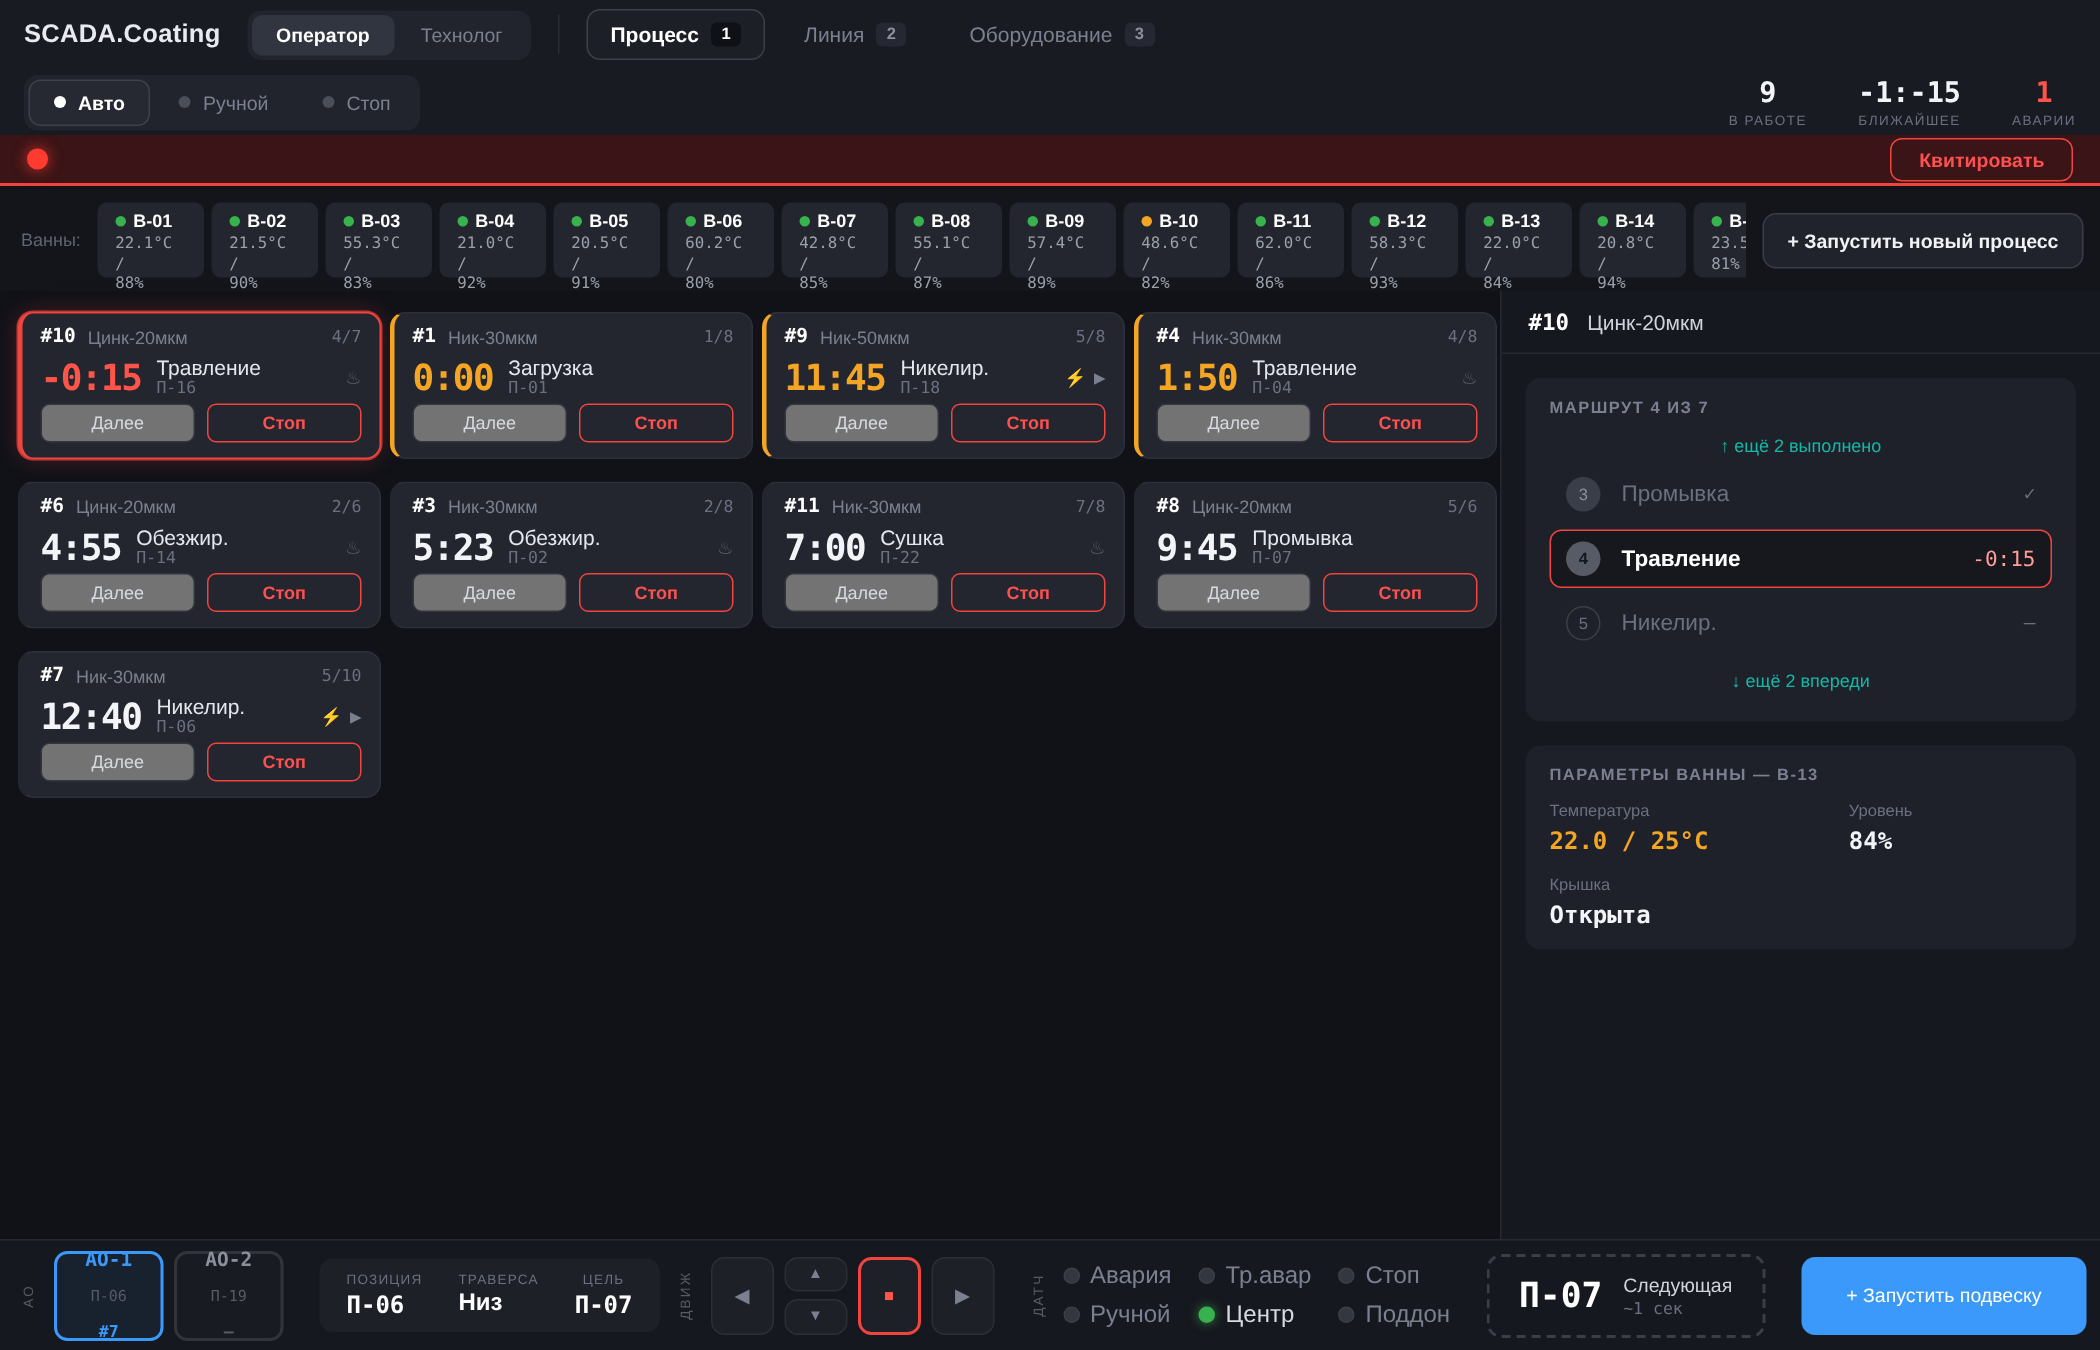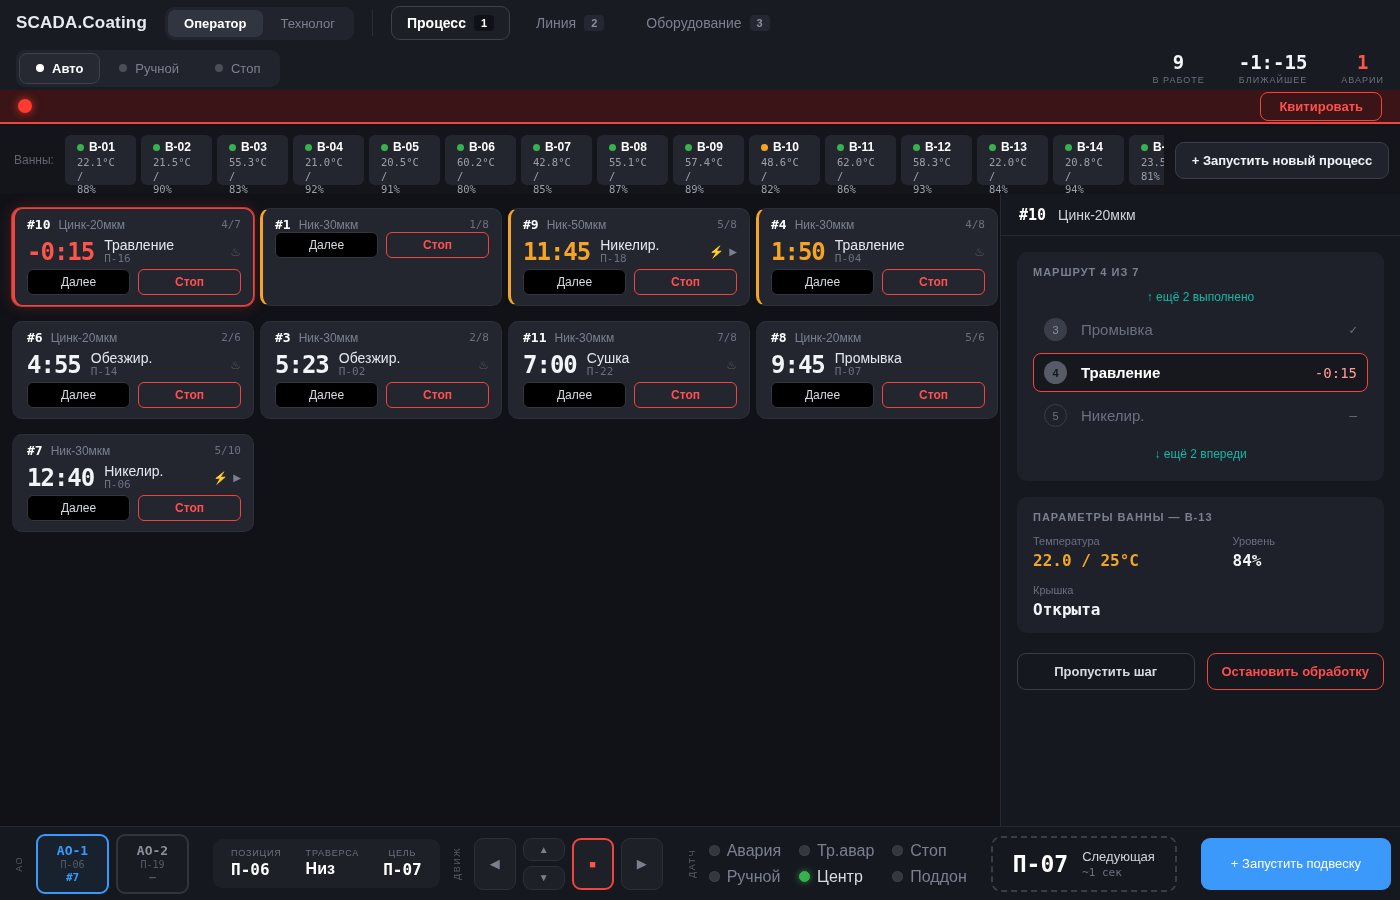--- a/index.html
+++ b/index.html
@@ -81,21 +81,21 @@
   .ptimer{font-size:24px;font-weight:bold;letter-spacing:-1px;}
   .tn-red{color:var(--redb);} .tn-orange{color:var(--orange);} .tn-white{color:#f2f4f8;}
   .pstepcol{display:flex;flex-direction:column;line-height:1.15;}
   .pstep{font-size:14px;color:#e4e7ee;}
   .ppos{font-size:11px;color:#6b7080;}
   .picons{margin-left:auto;display:flex;gap:5px;align-items:center;}
   .steam-ic{color:#5a5f6a;font-size:12px;}
   .bolt-ic{color:var(--orange);font-size:12px;}
   .play-ic{color:#7a8090;font-size:10px;}
   .prow3{display:flex;gap:8px;}
-  .btn-next{flex:1;background:#000000;border:1px solid #33363f;color:#d7dae0;border-radius:6px;
+  .btn-next{flex:1;background:#737373;border:1px solid #33363f;color:#d7dae0;border-radius:6px;
     padding:5px 0;font-size:12px;font-family:inherit;cursor:pointer;}
   .btn-stop{flex:1;background:transparent;border:1px solid var(--red);color:#ff5050;border-radius:6px;
     padding:5px 0;font-size:12px;font-weight:bold;font-family:inherit;cursor:pointer;}
 
   
   .detail{position:absolute;right:0;top:0;bottom:0;width:400px;background:var(--panel);border-left:1px solid #262932;}
   .dhead{height:42px;display:flex;align-items:center;gap:12px;padding:0 18px;border-bottom:1px solid #262932;}
   .did{font-size:15px;font-weight:bold;color:#fff;}
   .dprod{font-size:14px;color:#cfd3dc;}
   .dcard{background:var(--card2);border-radius:10px;margin:16px;padding:14px 16px;}
@@ -121,21 +121,21 @@
     padding:10px 0;font-size:13px;font-weight:bold;font-family:inherit;cursor:pointer;}
   .btn-halt{flex:1;background:transparent;border:1px solid var(--red);color:#ff4d4d;border-radius:9px;
     padding:10px 0;font-size:13px;font-weight:bold;font-family:inherit;cursor:pointer;}
 
   
   .bottombar{position:absolute;left:0;right:0;bottom:0;height:74px;background:var(--panel);
     border-top:1px solid #262932;display:flex;align-items:center;gap:12px;padding:0 14px;}
   .vlabel{writing-mode:vertical-rl;transform:rotate(180deg);font-size:9px;letter-spacing:1.5px;
     color:#565b66;text-transform:uppercase;}
   .carrier{width:73px;height:60px;background:#181b22;border:2px solid #30343d;border-radius:9px;
-    display:flex;flex-direction:column;align-items:center;justify-content:center;gap:1px;cursor:pointer;}
+    display:flex;flex-direction:column;align-items:center;justify-content:center;gap:11px;cursor:pointer;}
   .carrier .cid{font-size:13px;font-weight:bold;color:#8b909c;}
   .carrier .cpos{font-size:10px;color:#565b66;}
   .carrier .cload{font-size:11px;font-weight:bold;color:#565b66;}
   .carrier.active{border-color:var(--blue);background:rgba(59,153,252,.07);}
   .carrier.active .cid,.carrier.active .cload{color:var(--blue);}
   .vsep{width:1px;height:52px;background:#262a33;}
   .posbox{background:#1d2027;border-radius:9px;display:flex;gap:24px;padding:9px 18px;}
   .poscol .plab2{font-size:9px;letter-spacing:.8px;color:#6b7080;text-align:center;}
   .poscol .pval2{font-size:16px;font-weight:bold;color:#fff;margin-top:2px;}
   .movegroup{display:flex;gap:7px;align-items:center;}
@@ -433,20 +433,32 @@
             <button class="btn-stop">Стоп</button>
           </div>
         </div>
 
         <div class="pcard accent-orange">
           <div class="prow1">
             <span class="pid mono">#1</span>
             <span class="pprod">Ник-30мкм</span>
             <span class="pprog mono">1/8</span>
           </div>
+          <div class="prow2">
+            <span class="ptimer mono tn-orange">0:00</span>
+            <span class="pstepcol">
+              <span class="pstep">Загрузка</span>
+              <span class="ppos mono">П-01</span>
+            </span>
+            <span class="picons">
+              
+              
+              
+            </span>
+          </div>
           <div class="prow3">
             <button class="btn-next">Далее</button>
             <button class="btn-stop">Стоп</button>
           </div>
         </div>
 
         <div class="pcard accent-orange">
           <div class="prow1">
             <span class="pid mono">#9</span>
             <span class="pprod">Ник-50мкм</span>
@@ -654,24 +666,20 @@
             <div class="plab">Уровень</div>
             <div class="pval mono">84%</div>
           </div>
           <div>
             <div class="plab">Крышка</div>
             <div class="pval mono">Открыта</div>
           </div>
         </div>
       </div>
 
-      <div class="dactions">
-        <button class="btn-skip">Пропустить шаг</button>
-        <button class="btn-halt">Остановить обработку</button>
-      </div>
     </div>
   </div>
 
   <div class="bottombar">
     <span class="vlabel">АО</span>
     <div style="display:flex;gap:7px;">
 
         <div class="carrier active">
           <span class="cid mono">АО-1</span>
           <span class="cpos mono">П-06</span>

